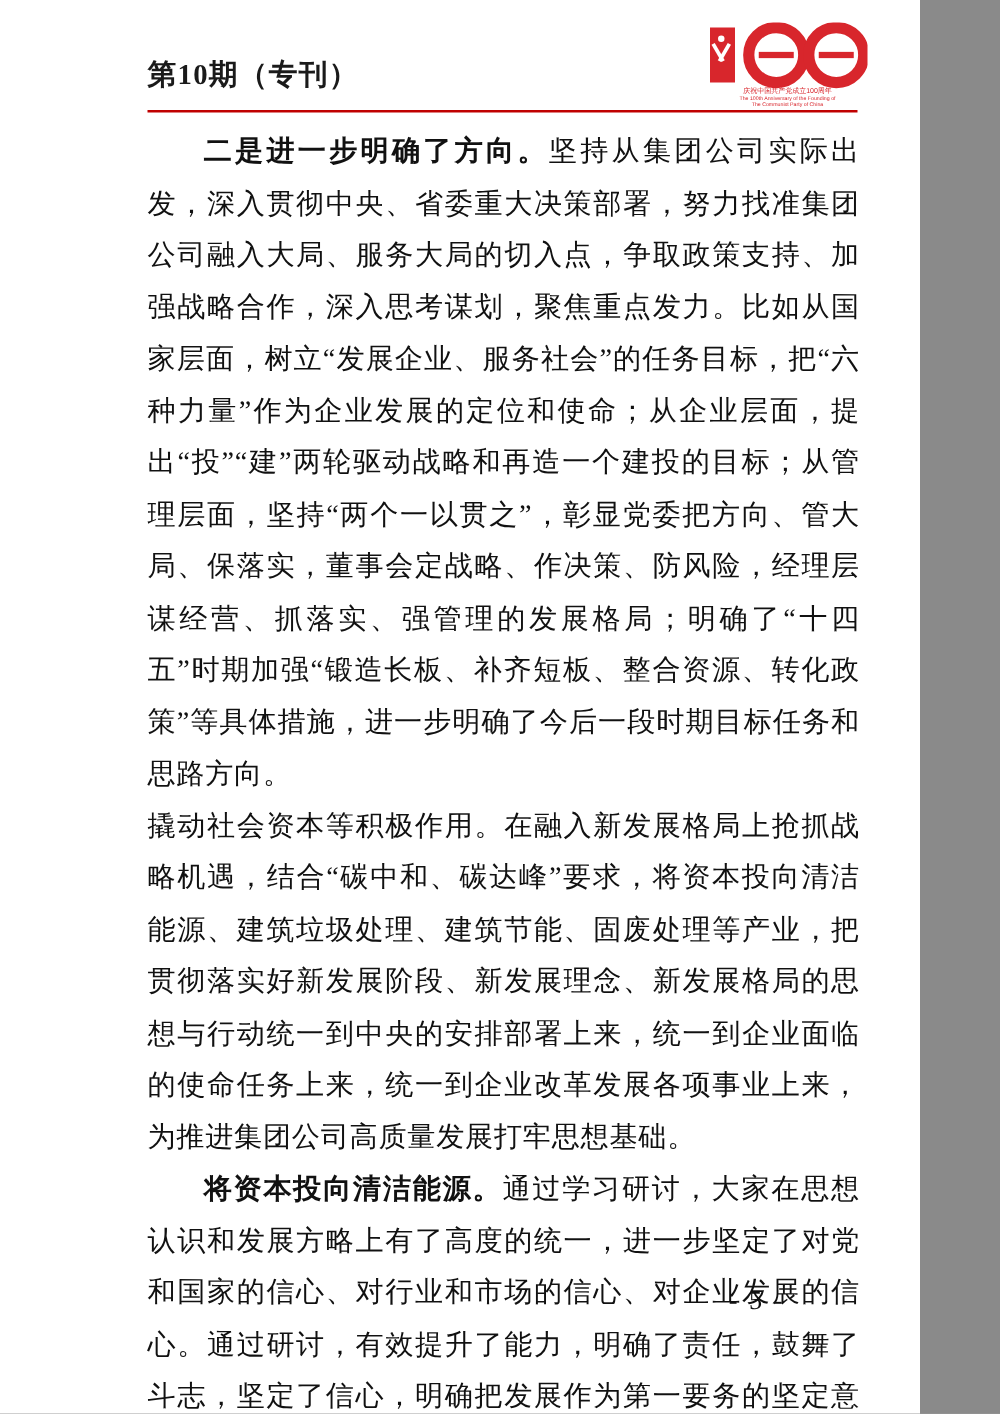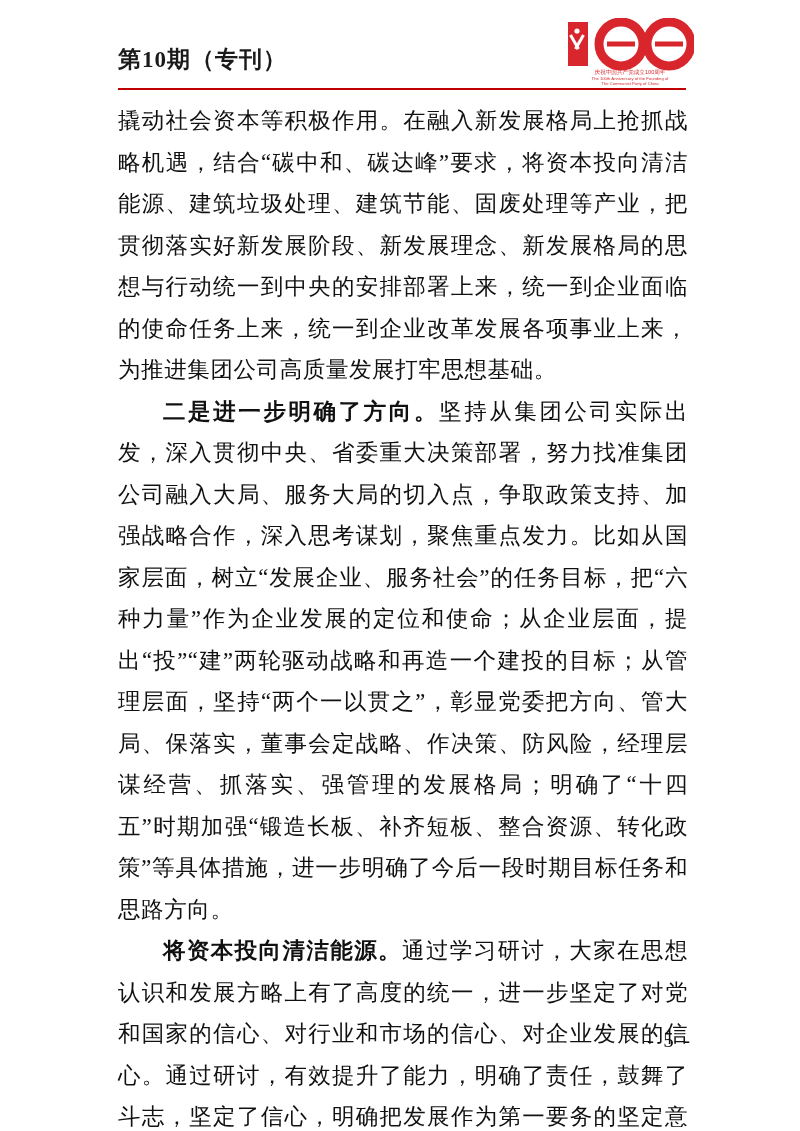--- a/index.html
+++ b/index.html
@@ -2,21 +2,21 @@
 <html><head>
 <meta charset="utf-8">
 <style>
   html, body {
     margin: 0;
     padding: 0;
     background: #8a8a8a;
   }
   .page {
     position: relative;
-    width: 800px;
+    width: 736px;
     height: 1131px;
     background: #ffffff;
     box-sizing: border-box;
     overflow: hidden;
     font-family: "Liberation Serif", "DejaVu Serif", serif;
   }
   
   .header {
     position: absolute;
     left: 0;
@@ -120,20 +120,20 @@
         <text x="64" y="56" font-family="Liberation Sans, sans-serif" font-size="5.6" fill="#d8262c" text-anchor="middle">庆祝中国共产党成立100周年</text>
         <text x="64" y="62" font-family="Liberation Sans, sans-serif" font-size="4.2" fill="#d8262c" text-anchor="middle">The 100th Anniversary of the Founding of</text>
         <text x="64" y="67" font-family="Liberation Sans, sans-serif" font-size="4.2" fill="#d8262c" text-anchor="middle">The Communist Party of China</text>
       </svg>
     </div>
 
     <div class="header-rule"></div>
   </div>
 
   <div class="content">
+    <p class="para indent"><b>二是进一步明确了方向。</b><span>坚持从集团公司实际出发，深入贯彻中央、省委重大决策部署，努力找准集团公司融入大局、服务大局的切入点，争取政策支持、加强战略合作，深入思考谋划，聚焦重点发力。比如从国家层面，树立“发展企业、服务社会”的任务目标，把“六种力量”作为企业发展的定位和使命；从企业层面，提出“投”“建”两轮驱动战略和再造一个建投的目标；从管理层面，坚持“两个一以贯之”，彰显党委把方向、管大局、保落实，董事会定战略、作决策、防风险，经理层谋经营、抓落实、强管理的发展格局；明确了“十四五”时期加强“锻造长板、补齐短板、整合资源、转化政策”等具体措施，进一步明确了今后一段时期目标任务和思路方向。</span></p>
     <p class="para">撬动社会资本等积极作用。在融入新发展格局上抢抓战略机遇，结合“碳中和、碳达峰”要求，将资本投向清洁能源、建筑垃圾处理、建筑节能、固废处理等产业，把贯彻落实好新发展阶段、新发展理念、新发展格局的思想与行动统一到中央的安排部署上来，统一到企业面临的使命任务上来，统一到企业改革发展各项事业上来，为推进集团公司高质量发展打牢思想基础。</p>
-    <p class="para indent"><b>二是进一步明确了方向。</b><span>坚持从集团公司实际出发，深入贯彻中央、省委重大决策部署，努力找准集团公司融入大局、服务大局的切入点，争取政策支持、加强战略合作，深入思考谋划，聚焦重点发力。比如从国家层面，树立“发展企业、服务社会”的任务目标，把“六种力量”作为企业发展的定位和使命；从企业层面，提出“投”“建”两轮驱动战略和再造一个建投的目标；从管理层面，坚持“两个一以贯之”，彰显党委把方向、管大局、保落实，董事会定战略、作决策、防风险，经理层谋经营、抓落实、强管理的发展格局；明确了“十四五”时期加强“锻造长板、补齐短板、整合资源、转化政策”等具体措施，进一步明确了今后一段时期目标任务和思路方向。</span></p>
     <p class="para indent"><b>将资本投向清洁能源。</b><span>通过学习研讨，大家在思想认识和发展方略上有了高度的统一，进一步坚定了对党和国家的信心、对行业和市场的信心、对企业发展的信心。通过研讨，有效提升了能力，明确了责任，鼓舞了斗志，坚定了信心，明确把发展作为第一要务的坚定意志，引领两级领导干</span></p>
   </div>
 
   <div class="page-number">- 5 -</div>
 
 </div>
 
 </body></html>

